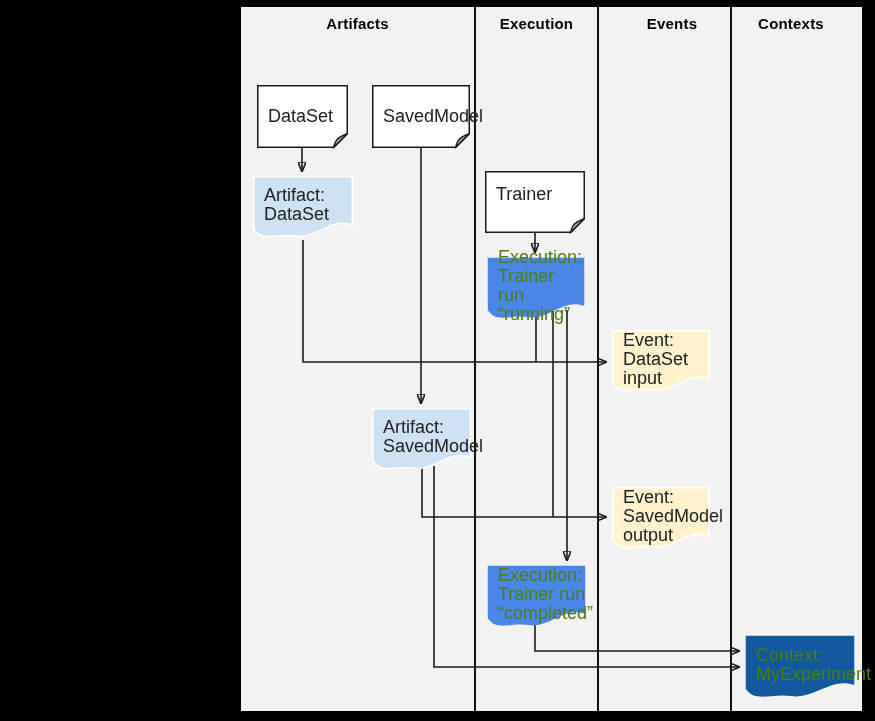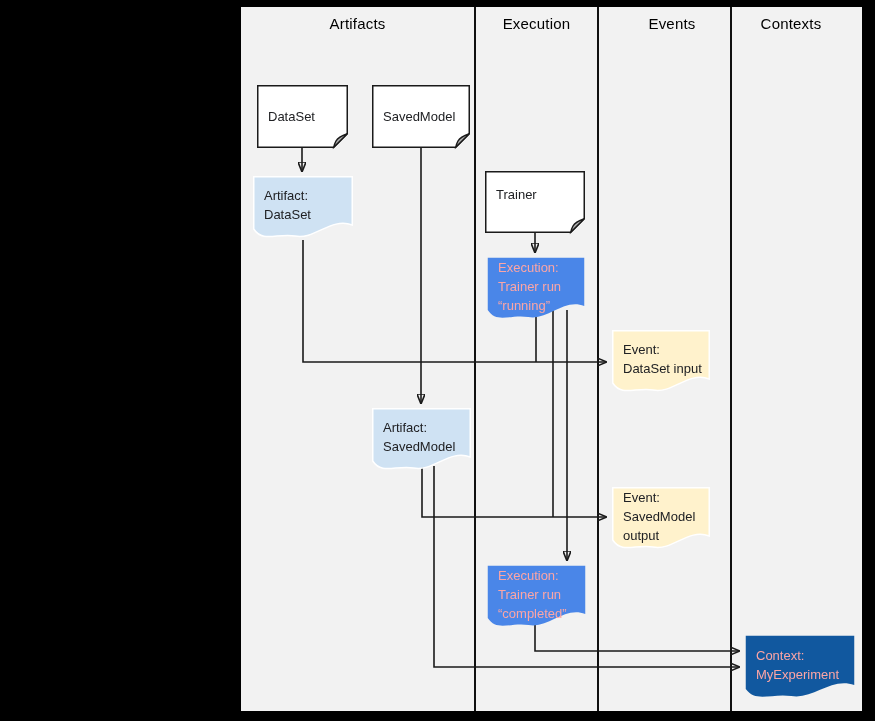--- a/index.html
+++ b/index.html
@@ -1,29 +1,29 @@
 <!DOCTYPE html>
 <html><head>
 <meta charset="utf-8">
 <style>
   html,body{margin:0;padding:0;background:#000;}
   .stage{position:relative;width:875px;height:721px;background:#000;overflow:hidden;
          font-family:"Liberation Sans",sans-serif;}
   .canvas{position:absolute;left:241px;top:7px;width:621px;height:704px;background:#f2f2f2;}
   .separator{position:absolute;top:7px;height:704px;width:2px;background:#111;}
-  .col-header{position:absolute;top:15px;font-size:15px;font-weight:400;color:#000;
+  .col-header{position:absolute;top:15px;font-size:15px;font-weight:700;color:#000;
               text-align:center;letter-spacing:.2px;}
   .connectors{position:absolute;left:0;top:0;}
   .connectors path{fill:none;stroke:#1a1a1a;stroke-width:1.6px;}
   .node{position:absolute;}
   .node svg.shape{position:absolute;left:0;top:0;overflow:visible;}
   .node .label{position:relative;display:flex;align-items:center;height:100%;
-               padding-left:11px;padding-right:4px;font-size:13px;line-height:19px;
+               padding-left:11px;padding-right:4px;font-size:18px;line-height:19px;
                color:#202124;white-space:pre-line;}
-  .node.dark .label{color:#fca5a5;}
+  .node.dark .label{color:#4d7c0f;}
   .shape-stroke{stroke:#1a1a1a;stroke-width:1.5px;}
   .shape-lightstroke{stroke:#ffffff;stroke-width:1.5px;}
   .shape-nostroke{stroke:none;}
 </style>
 </head>
 <body>
 
 <div class="stage">
 
   <div class="canvas"></div>

